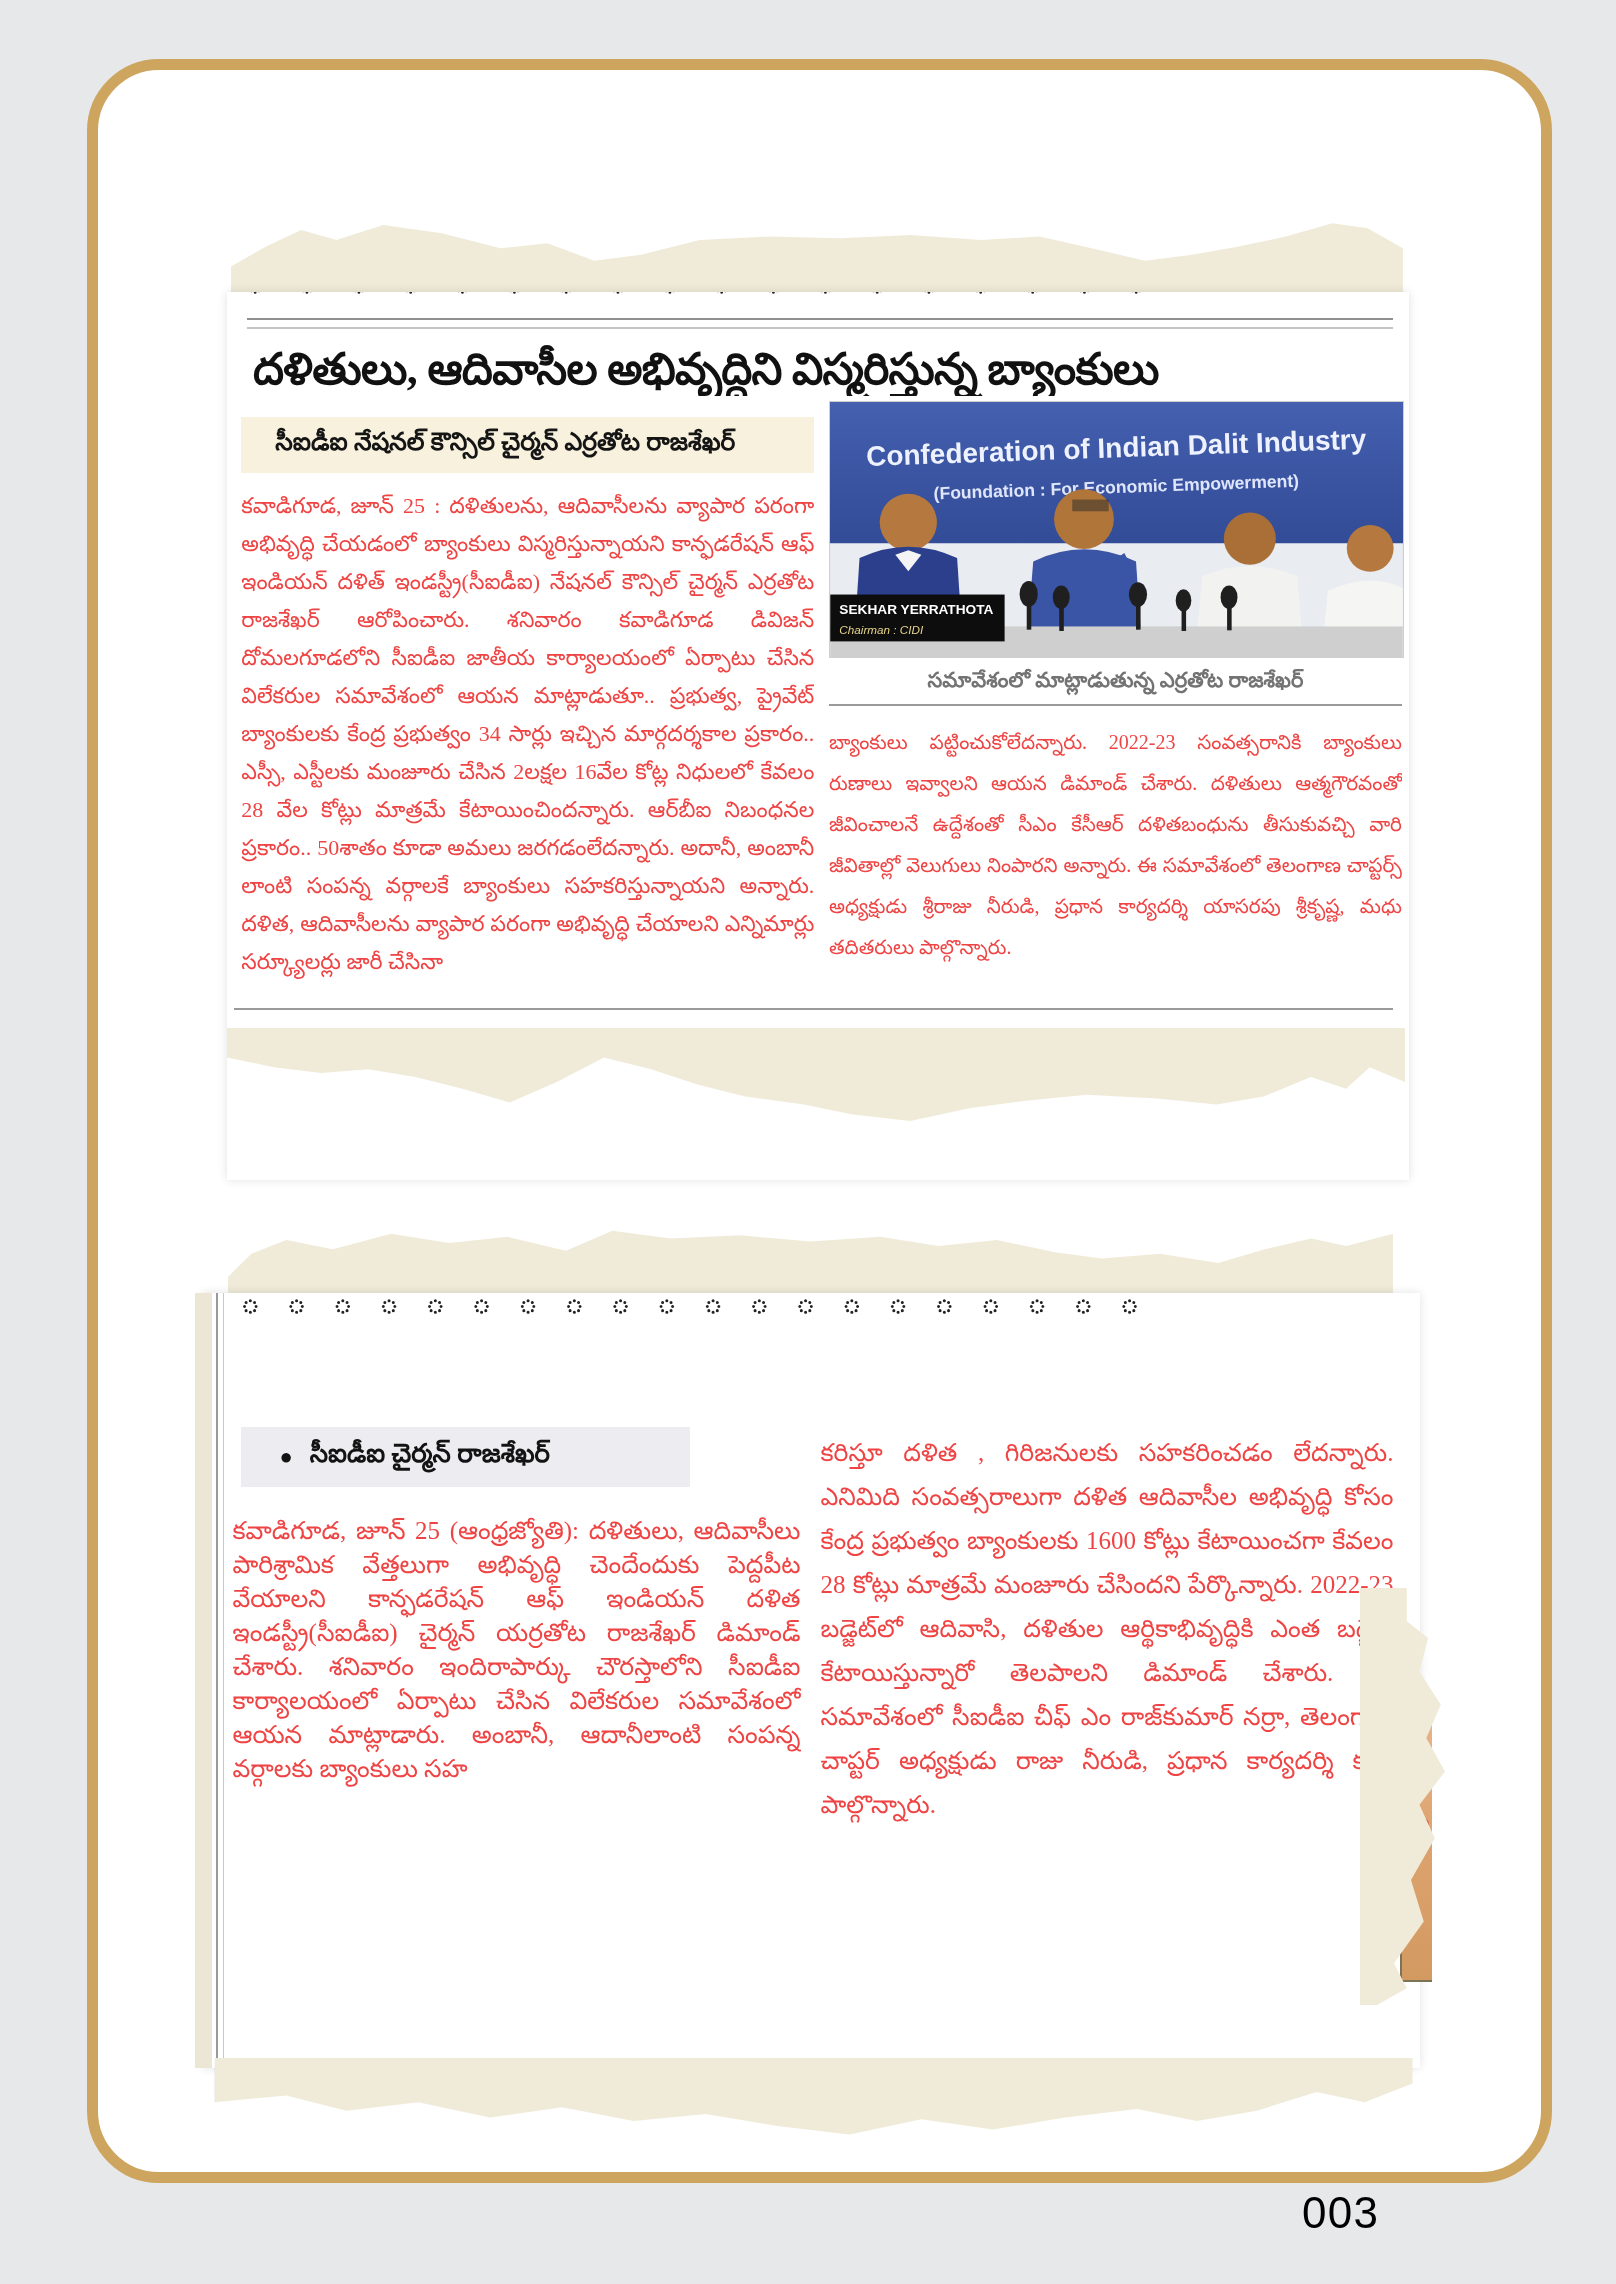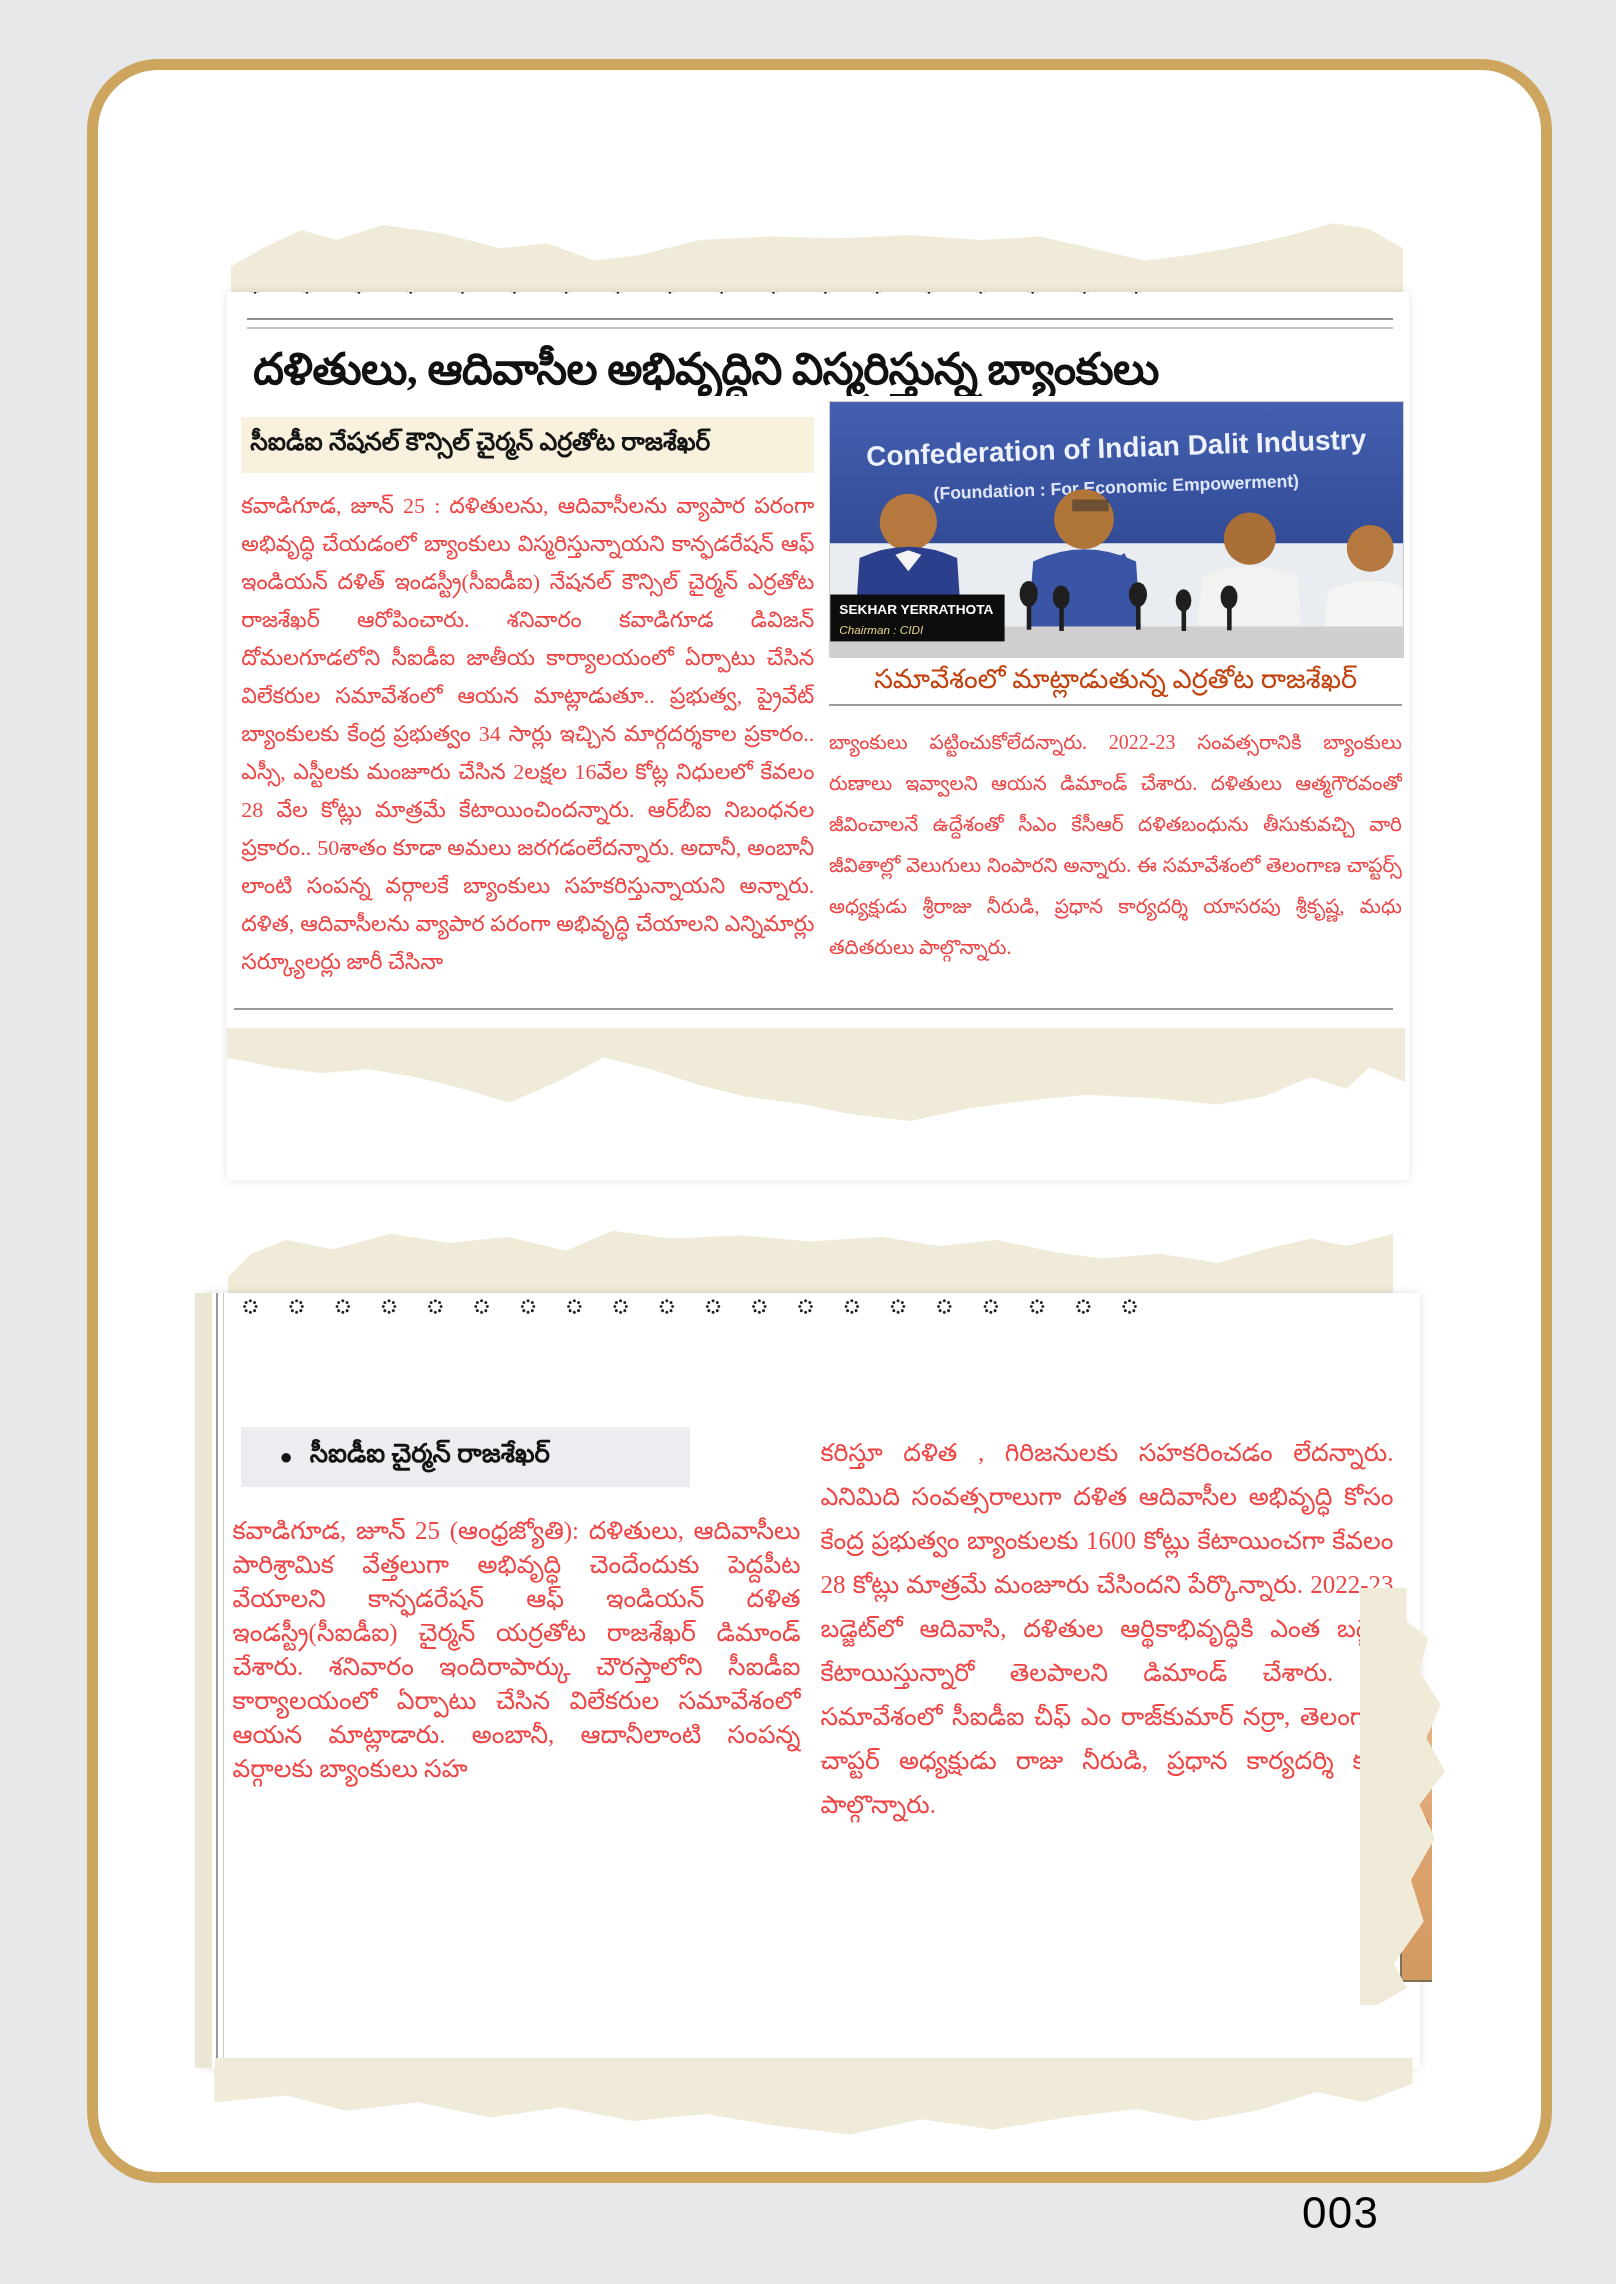--- a/index.html
+++ b/index.html
@@ -24,27 +24,27 @@
     clip-path:polygon(0% 100%,0% 62%,3% 38%,6% 18%,9% 30%,13% 12%,18% 22%,23% 40%,27% 34%,31% 55%,35% 48%,40% 30%,46% 26%,52% 28%,58% 24%,64% 30%,69% 26%,74% 42%,78% 55%,82% 48%,86% 38%,90% 26%,94% 10%,97% 16%,100% 40%,100% 100%);}
   .c1-white{position:absolute;left:0;top:77px;width:1182px;height:888px;background:#fff;
             box-shadow:0 0 9px rgba(0,0,0,.12);}
   .c1-frag{position:absolute;left:19.5px;top:0px;width:1146px;height:19.5px;}
   .c1-frag > div{font-size:30px;margin-top:-26px;letter-spacing:26px;}
   .c1-rule-top{position:absolute;left:19.5px;top:26px;width:1146px;}
   .c1-headline{position:absolute;left:26px;top:51px;width:1133px;font-size:44px;line-height:53px;
                font-weight:bold;color:#111;letter-spacing:-0.7px;white-space:nowrap;overflow:hidden;}
   .c1-subhead{position:absolute;left:14.3px;top:125px;width:573px;height:56px;background:#f8f1dd;
               font-size:25px;font-weight:bold;color:#151515;display:flex;align-items:center;
-              padding-left:9px;box-sizing:border-box;overflow:hidden;white-space:nowrap;}
+              padding-left:34px;box-sizing:border-box;overflow:hidden;white-space:nowrap;}
   .c1-left-col{position:absolute;left:14.3px;top:195px;width:573px;height:540px;
                font-size:22px;line-height:38px;}
   .c1-photo{position:absolute;left:602px;top:109px;width:573px;height:255px;background:#dfe4ec;overflow:hidden;
             border:0.7px solid #cfcfcf;}
-  .c1-caption{position:absolute;left:602px;top:369px;width:573px;height:43px;font-size:27px;font-weight:normal;
-              color:#c2410c;display:flex;align-items:center;justify-content:center;
+  .c1-caption{position:absolute;left:602px;top:369px;width:573px;height:43px;font-size:21px;font-weight:bold;
+              color:#737373;display:flex;align-items:center;justify-content:center;
               border-bottom:2.6px solid #9a9a9a;overflow:hidden;white-space:nowrap;}
   .c1-right-col{position:absolute;left:602px;top:430px;width:573px;height:306px;
                 font-size:20px;line-height:41px;}
   .c1-rule-bottom{position:absolute;left:6.5px;top:716px;width:1159px;border-top:2.6px solid #9a9a9a;}
   .c1-torn-bottom{position:absolute;left:0px;top:813px;width:1178px;height:98px;
     clip-path:polygon(0% 0%,100% 0%,100% 55%,97% 40%,95% 62%,92% 50%,88% 70%,84% 78%,79% 72%,73% 68%,68% 74%,63% 82%,58% 95%,53% 88%,49% 78%,44% 70%,40% 58%,36% 42%,32% 30%,28% 55%,24% 76%,20% 62%,16% 50%,12% 42%,8% 46%,4% 40%,0% 30%);}
 
   
   .c2{position:absolute;left:195px;top:1223px;width:1224px;}
   .c2-torn-top{position:absolute;left:33px;top:0;width:1165px;height:77px;

